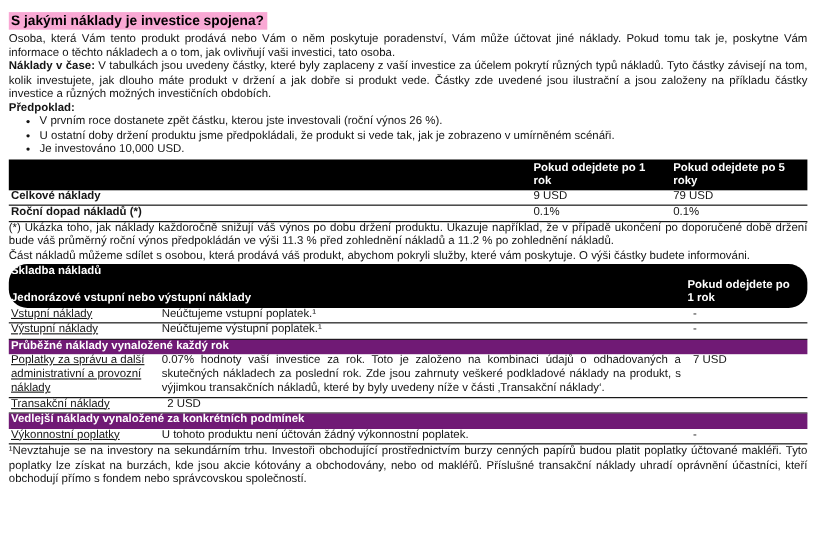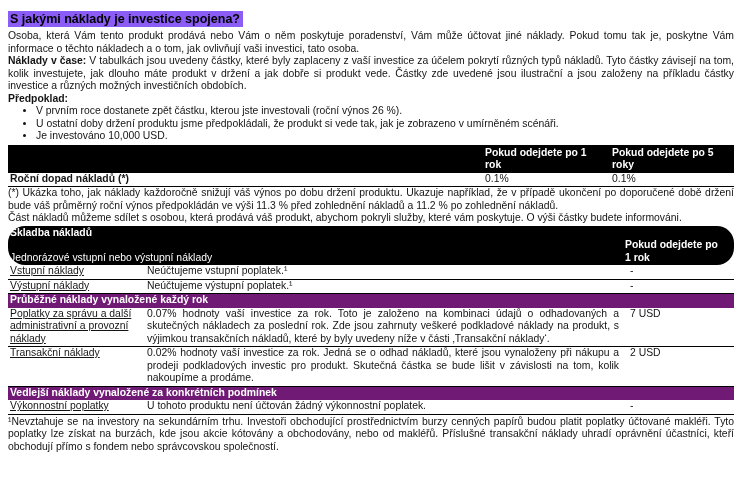--- a/index.html
+++ b/index.html
@@ -33,58 +33,63 @@
     display:grid;grid-template-columns:475px 127px 124px;
     border-bottom:1px solid #000;align-items:center;
   }
   .t1 .row div{padding:0 0 1px 2px;}
 
   
   .t2{margin-top:1px;}
   .t2 .head{background:#000;color:#fff;padding:1px 2px 1px 2px;border-radius:17px;}
   .t2 .head .ttl{font-weight:bold;}
   .t2 .head .sub{display:grid;grid-template-columns:615px 105px;align-items:end;}
-  .t2 .head .sub .left{font-weight:normal;}
+  .t2 .head .sub .left{font-weight:bold;}
   .t2 .head .sub .right{font-weight:bold;width:98px;}
   .t2 .bar{background:#701a75;color:#fff;font-weight:bold;padding:0 2px 1px 2px;}
   .t2 .row{
     display:grid;grid-template-columns:139px 478px 109px;
     border-bottom:1px solid #000;
   }
   .t2 .row .lbl{padding:0 6px 1px 2px;text-decoration:underline;}
   .t2 .row .desc{padding:0 6px 1px 0;text-align:justify;}
   .t2 .row .val{padding:0 0 1px 5px;}
 
   .fnote{margin-top:1px;}
 </style>
 </head>
 <body>
 
 <div class="page">
 
-  <h1 class="title" id="title-highlight" style="background: #8b5cf6;">S jakými náklady je investice spojena?</h1>
+  <h1 class="title" id="title-highlight" style="background: #f9a8d4;">S jakými náklady je investice spojena?</h1>
 
   <p>Osoba, která Vám tento produkt prodává nebo Vám o něm poskytuje poradenství, Vám může účtovat jiné náklady. Pokud tomu tak je, poskytne Vám informace o těchto nákladech a o tom, jak ovlivňují vaši investici, tato osoba.</p>
 
   <p><span class="b">Náklady v čase:</span><span> V tabulkách jsou uvedeny částky, které byly zaplaceny z vaší investice za účelem pokrytí různých typů nákladů. Tyto částky závisejí na tom, kolik investujete, jak dlouho máte produkt v držení a jak dobře si produkt vede. Částky zde uvedené jsou ilustrační a jsou založeny na příkladu částky investice a různých možných investičních obdobích.</span></p>
 
   <p class="b">Předpoklad:</p>
 
   <ul class="bullets">
     <li>V prvním roce dostanete zpět částku, kterou jste investovali (roční výnos 26 %).</li>
     <li>U ostatní doby držení produktu jsme předpokládali, že produkt si vede tak, jak je zobrazeno v umírněném scénáři.</li>
     <li>Je investováno 10,000 USD.</li>
   </ul>
 
   
   <div class="t1">
     <div class="hd">
       <div></div>
       <div>Pokud odejdete po 1 rok</div>
       <div>Pokud odejdete po 5 roky</div>
+    </div>
+    <div class="row">
+      <div class="b">Celkové náklady</div>
+      <div>9 USD</div>
+      <div>79 USD</div>
     </div>
     <div class="row">
       <div class="b">Roční dopad nákladů (*)</div>
       <div>0.1%</div>
       <div>0.1%</div>
     </div>
   </div>
 
   <p>(*) Ukázka toho, jak náklady každoročně snižují váš výnos po dobu držení produktu. Ukazuje například, že v případě ukončení po doporučené době držení bude váš průměrný roční výnos předpokládán ve výši 11.3 % před zohlednění nákladů a 11.2 % po zohlednění nákladů.</p>
   <p>Část nákladů můžeme sdílet s osobou, která prodává váš produkt, abychom pokryli služby, které vám poskytuje. O výši částky budete informováni.</p>
@@ -112,21 +117,20 @@
 
     <div class="bar">Průběžné náklady vynaložené každý rok</div>
 
     <div class="row">
       <div class="lbl">Poplatky za správu a další administrativní a provozní náklady</div>
       <div class="desc">0.07% hodnoty vaší investice za rok. Toto je založeno na kombinaci údajů o odhadovaných a skutečných nákladech za poslední rok. Zde jsou zahrnuty veškeré podkladové náklady na produkt, s výjimkou transakčních nákladů, které by byly uvedeny níže v části ‚Transakční náklady‘.</div>
       <div class="val">7 USD</div>
     </div>
     <div class="row">
       <div class="lbl">Transakční náklady</div>
-      <div class="desc">0.02% hodnoty vaší investice za rok. Jedná se o odhad nákladů, které jsou vynaloženy při nákupu a prodeji podkladových investic pro produkt. Skutečná částka se bude lišit v závislosti na tom, kolik nakoupíme a prodáme.</div>
       <div class="val">2 USD</div>
     </div>
 
     <div class="bar">Vedlejší náklady vynaložené za konkrétních podmínek</div>
 
     <div class="row">
       <div class="lbl">Výkonnostní poplatky</div>
       <div class="desc">U tohoto produktu není účtován žádný výkonnostní poplatek.</div>
       <div class="val">-</div>
     </div>

